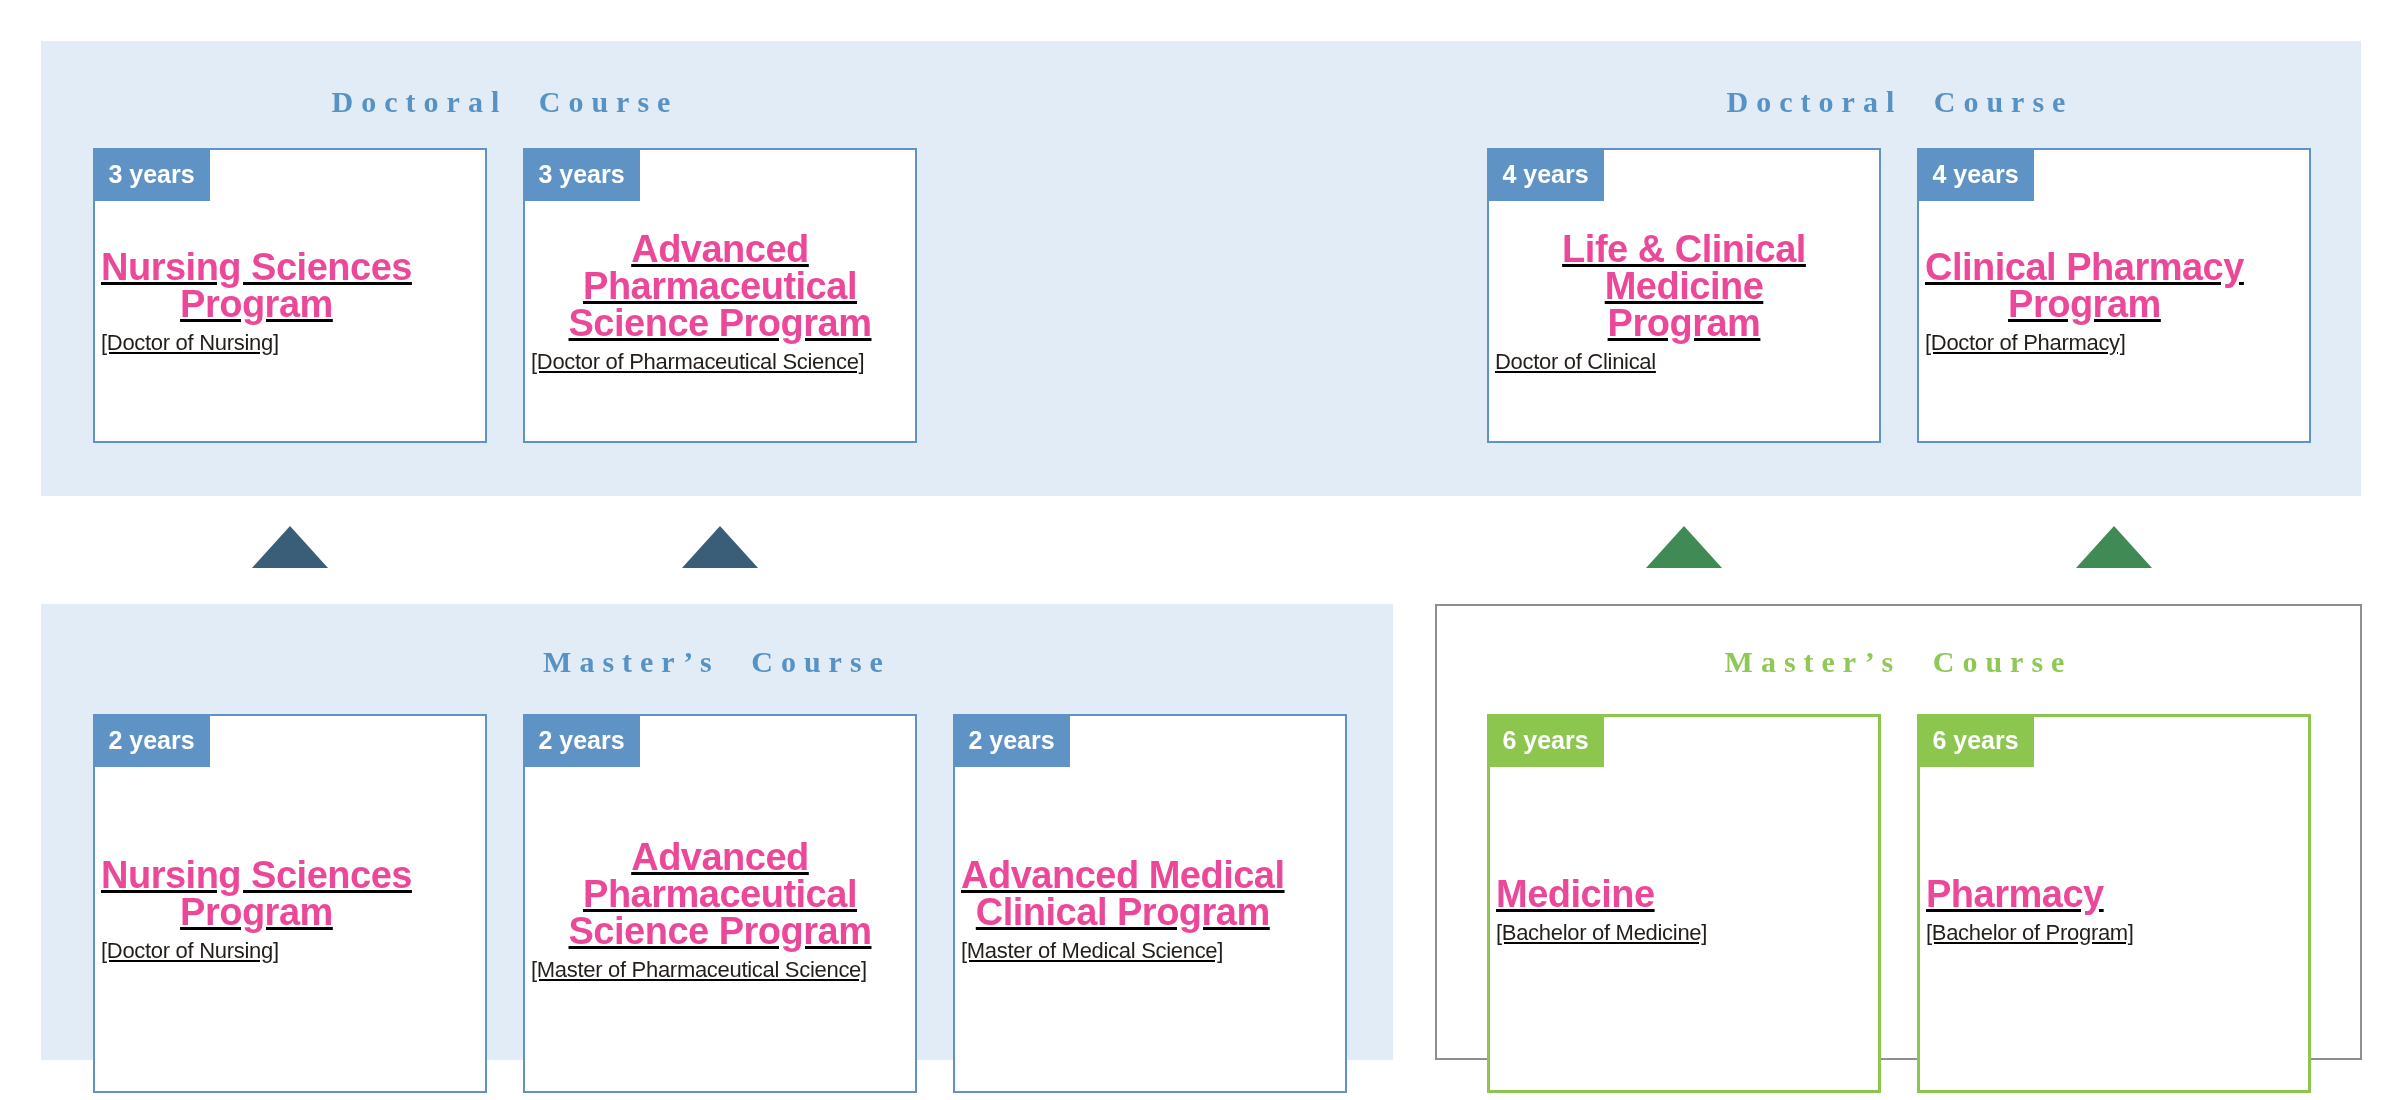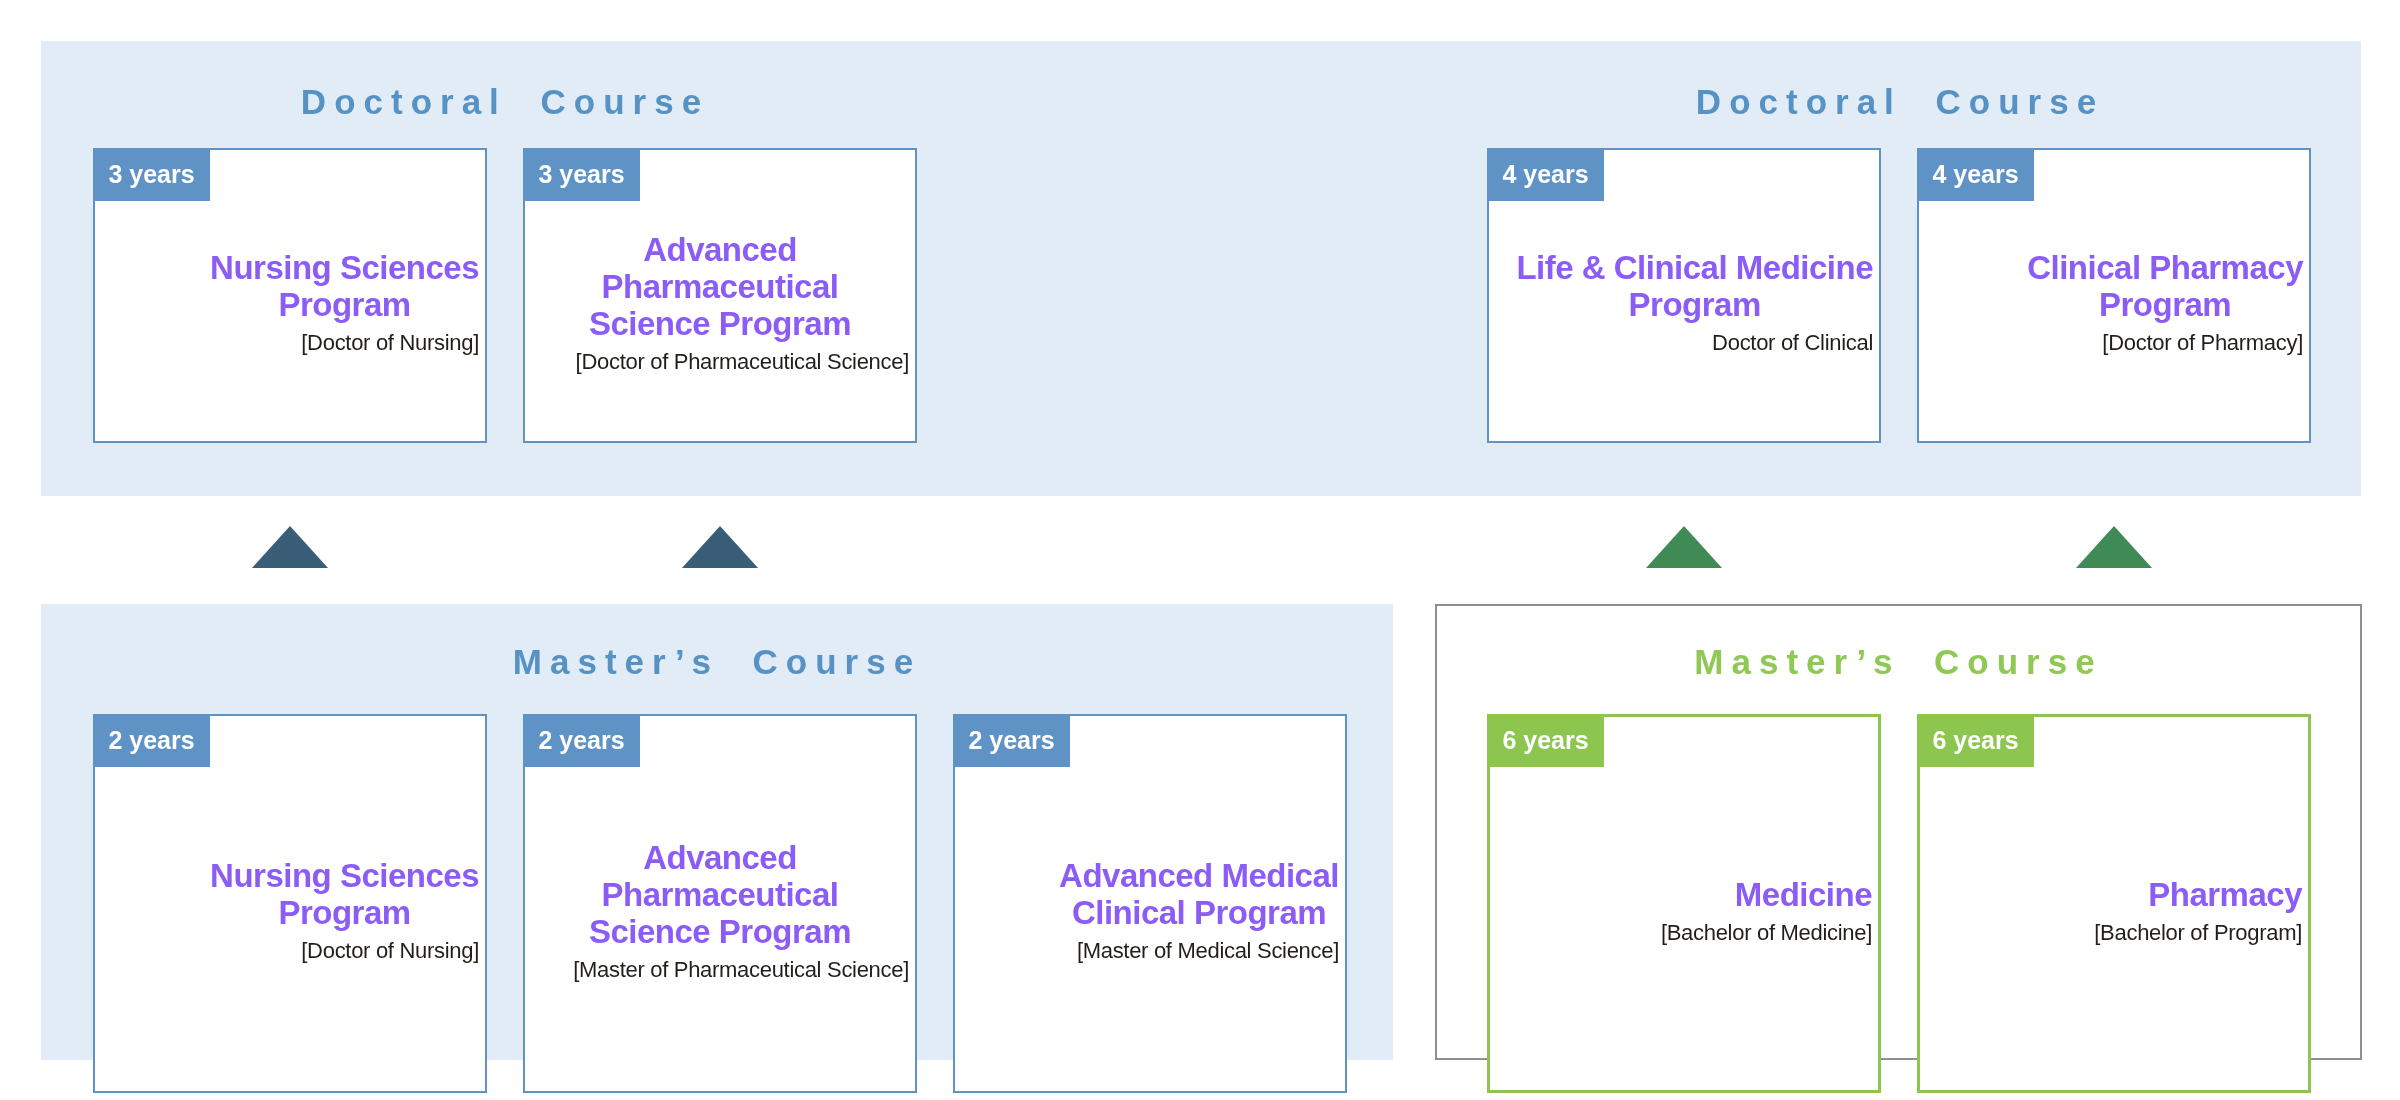--- a/index.html
+++ b/index.html
@@ -11,41 +11,43 @@
     font-family: "Liberation Sans", sans-serif;
     overflow: hidden;
   }
   .panel { position: absolute; box-sizing: border-box; }
   .panel.bluebg { background: #e1ecf7; }
   .panel.graybox { background: #ffffff; border: 2px solid #8f8f8f; }
 
   .section-title {
     position: absolute;
     text-align: center;
-    font-size: 35px;
+    font-size: 30px;
     font-weight: bold;
     letter-spacing: 8px;
     word-spacing: 16px;
     line-height: 44px;
     white-space: nowrap;
+    font-family: Liberation Serif, serif;
   }
   .section-title.blue  { color: #5792c4; }
   .section-title.green { color: #8fc854; }
 
   .card {
     position: absolute;
     box-sizing: border-box;
     width: 394px;
     background: #ffffff;
     display: flex;
     flex-direction: column;
-    align-items: flex-end;
+    align-items: flex-start;
     justify-content: center;
     padding: 14px 6px 0 6px;
     text-align: center;
+    text-decoration: underline;
   }
   .card.rtop { top: 148px; height: 295px; }
   .card.rbot { top: 714px; height: 379px; }
   .card.blue  { border: 2px solid #6093c5; }
   .card.green { border: 3px solid #8dc64f; }
 
   .tag {
     position: absolute;
     top: -2px;
     left: -2px;
@@ -54,22 +56,22 @@
     line-height: 53px;
     text-align: center;
     color: #ffffff;
     font-size: 25px;
     font-weight: bold;
   }
   .card.blue  .tag { background: #6093c5; }
   .card.green .tag { background: #8dc64f; top: -3px; left: -3px; }
 
   .card-title {
-    color: #8b5cf6;
-    font-size: 33px;
+    color: #ec4899;
+    font-size: 38px;
     font-weight: bold;
     line-height: 37px;
     letter-spacing: -0.5px;
     white-space: pre-line;
   }
   .card-degree {
     margin-top: 6px;
     color: #241e1b;
     font-size: 22px;
     letter-spacing: -0.3px;

